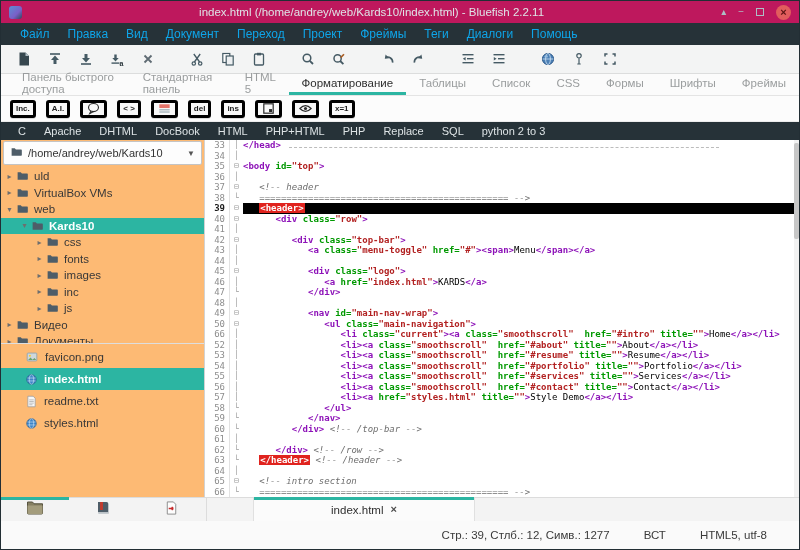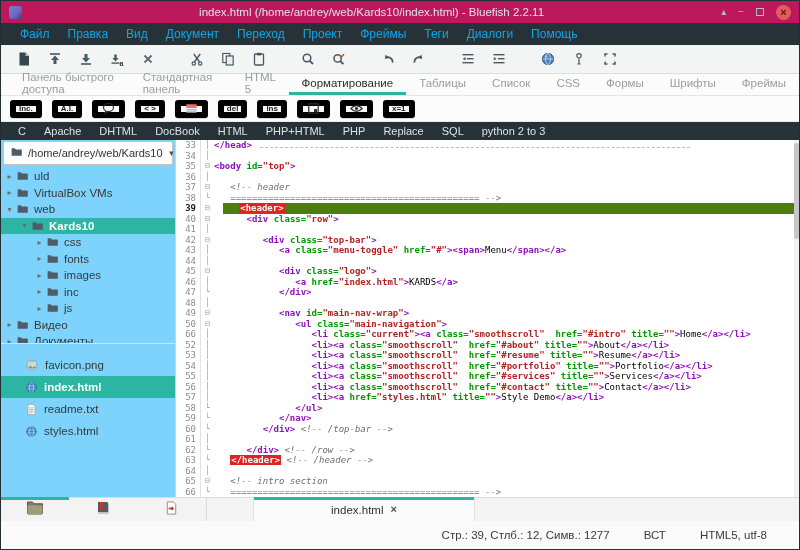--- a/index.html
+++ b/index.html
@@ -36,59 +36,59 @@
   
   .quickbar { height:22px; flex:none; background:#fbfbfb; border-bottom:1px solid #e4e4e4;
               display:flex; align-items:stretch; padding-left:8px; }
   .qtab { display:flex; align-items:center; padding:0 13px; font-size:11.5px; color:#9a9d9e;
           border-bottom:3px solid transparent; }
   .qtab.active { color:#2e2e2e; border-bottom-color:#2cb5a2; }
 
   
   .formatrow { height:26px; flex:none; background:#fcfcfc; border-bottom:1px solid #ececec;
                display:flex; align-items:center; gap:10px; padding-left:9px; }
-  .fbtn { min-width:21px; height:18px; padding:0 3px; border:6px solid #000000; border-radius:3px;
+  .fbtn { min-width:21px; height:18px; padding:0 3px; border:3px solid #000000; border-radius:3px;
           background:#f8f8f8; box-shadow:0 1px 0 #dcdcdc; font-size:8px; font-weight:bold; color:#1c1c1c;
           display:flex; align-items:center; justify-content:center; }
   .fic svg { display:block; }
 
   
   .langrow { height:18px; flex:none; background:#263238; display:flex; align-items:center; padding-left:8px; }
   .ltab { color:#dde3e5; font-size:11px; padding:0 9px; }
 
   
   .main { flex:1; display:flex; min-height:0; }
-  .sidebar { width:175px; flex:none; background:#7dd3fc; border-right:1px solid #d2d2d2;
+  .sidebar { width:204px; flex:none; background:#fdba74; border-right:1px solid #d2d2d2;
              display:flex; flex-direction:column; }
   .combo { height:24px; flex:none; margin:1px 2px 1px 2px; border:1px solid #c4c4c4; border-radius:2px;
            background:#fdfdfd; display:flex; align-items:center; gap:5px; padding:0 6px;
            font-size:11px; color:#333; }
   .combo .carrow { margin-left:auto; color:#555; font-size:8px; }
   .tree { flex:1; overflow:hidden; padding-top:2px; }
   .trow { height:16.5px; display:flex; align-items:center; font-size:11.5px; color:#383838; }
   .trow .exp { width:13px; flex:none; text-align:center; color:#6e6e6e; font-size:8px; }
   .trow .ticon { flex:none; margin-right:5px; display:flex; }
   .trow.sel { background:#2cb5a2; color:#fff; font-weight:bold; }
-  .filepane { flex:none; border-top:1px solid #dedede; padding-top:10px; height:154px; }
+  .filepane { flex:none; border-top:1px solid #dedede; padding-top:2px; height:154px; }
   .frow { height:22px; display:flex; align-items:center; gap:6px; padding-left:24px;
           font-size:11.5px; color:#383838; }
   .frow .ficon { display:flex; flex:none; }
   .frow.sel { background:#2cb5a2; color:#fff; font-weight:bold; }
 
   
   .editor { flex:1; min-width:0; position:relative; background:#fff; overflow:hidden; }
   .code-line { display:flex; height:10.5px; line-height:10.5px; }
   .ln { width:25px; flex:none; text-align:right; padding-right:4px; color:#8d8d8d;
         font-family:"DejaVu Sans Mono",monospace; font-size:9px; border-right:1px solid #e2e2e2;
         background:#fff; }
   .fold { width:13px; flex:none; text-align:center; color:#9a9a9a;
           font-family:"DejaVu Sans Mono",monospace; font-size:8px; line-height:10.5px; }
   .ct { flex:1; min-width:0; overflow:hidden; white-space:pre;
         font-family:"DejaVu Sans Mono",monospace; font-size:9px; color:#000; }
-  .code-line.cur .ct { background:#4d7c0f;margin-left:9px; }
+  .code-line.cur .ct { background:#000000; }
   .code-line.cur .ln { color:#1c1c1c; font-weight:bold; }
   .code-line:first-child .ct::after { content:""; display:inline-block; width:430px; height:3px;
         border-bottom:1px dashed #bcbcbc; margin-left:8px; }
   .sg-t { color:#8d12b8; font-weight:bold; }
   .sg-a { color:#009900; font-weight:bold; }
   .sg-s { color:#b22222; font-weight:bold; }
   .sg-c { color:#6f6f6f; font-style:italic; }
   .sg-x { color:#000; }
   .sg-h { background:#e0231e; color:#fff; font-weight:bold; padding:0 1px; }
   .vscroll { position:absolute; top:0; right:0; width:5px; height:100%; background:#f2f2f2; }

